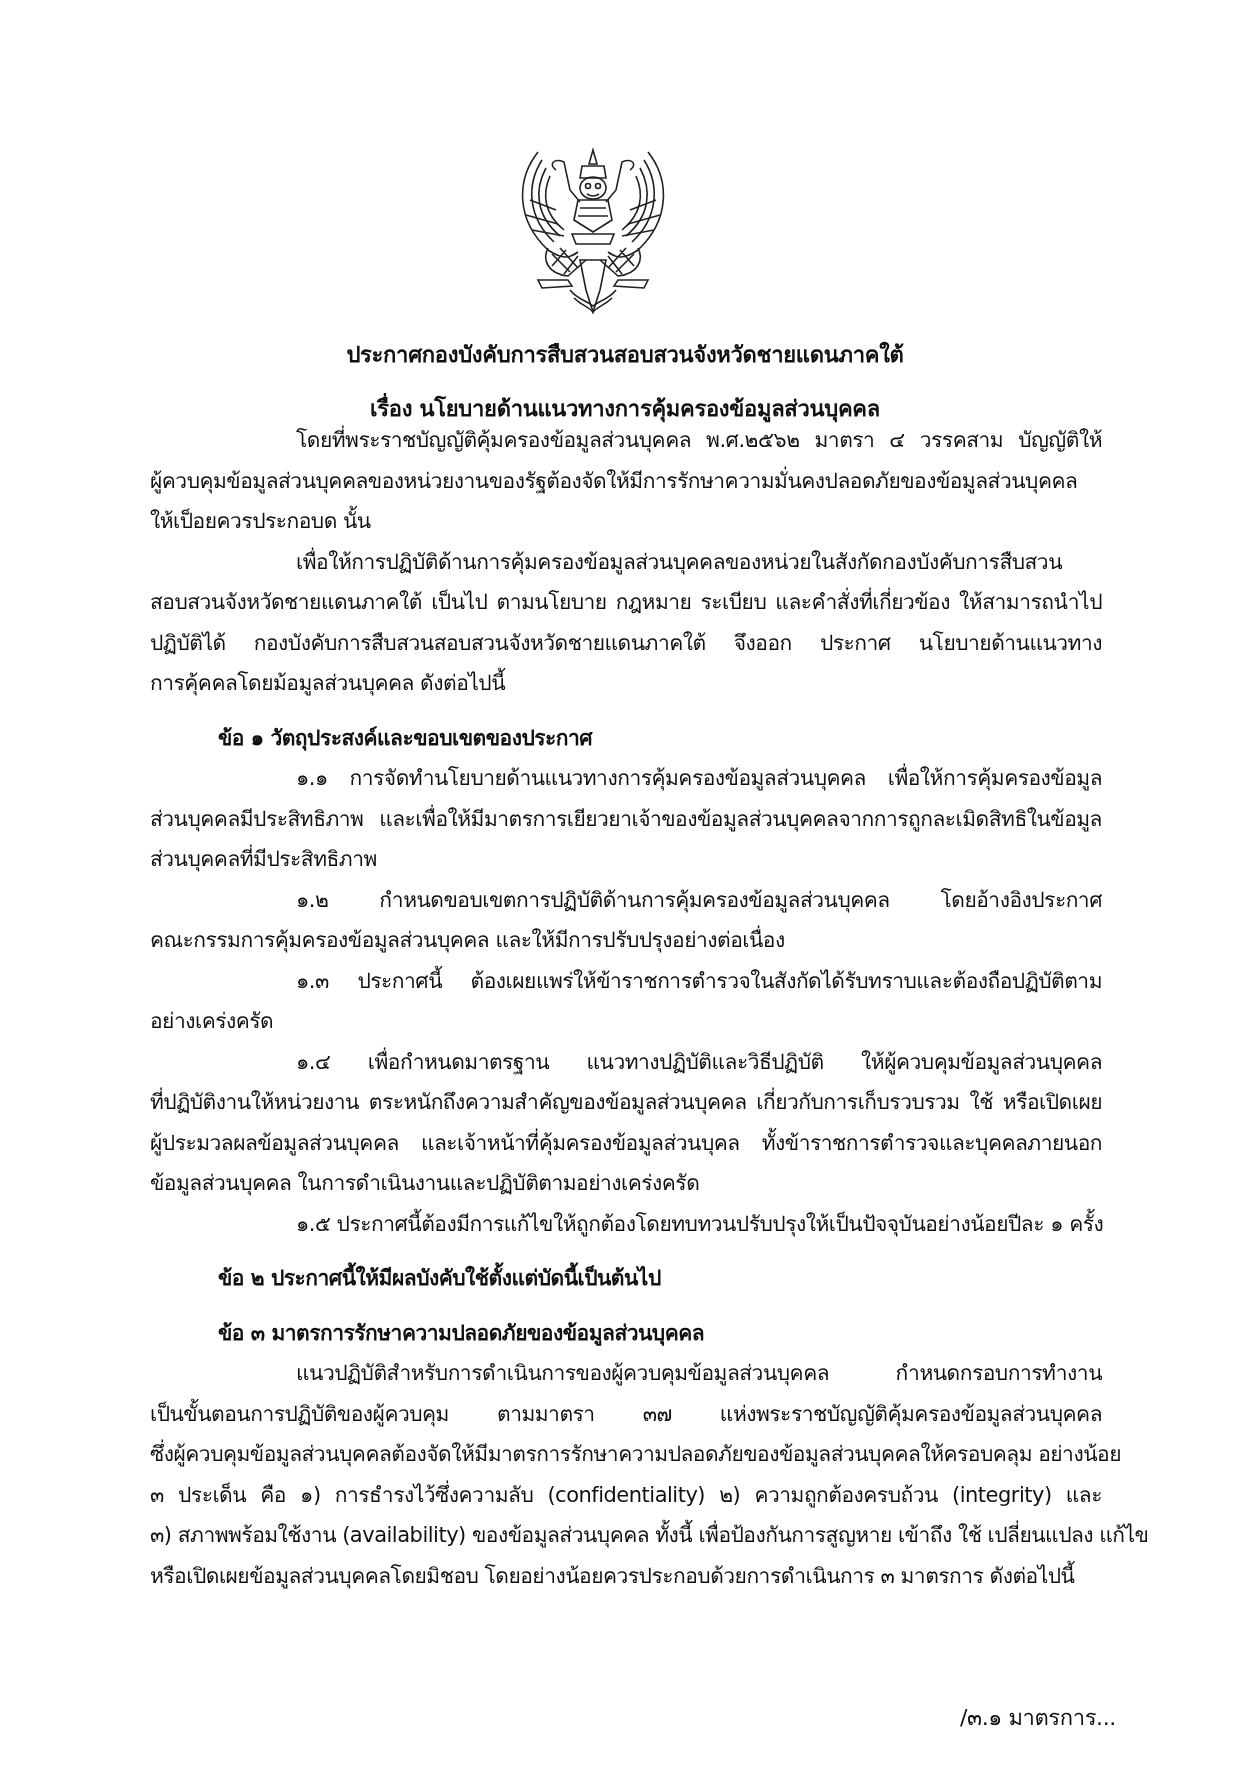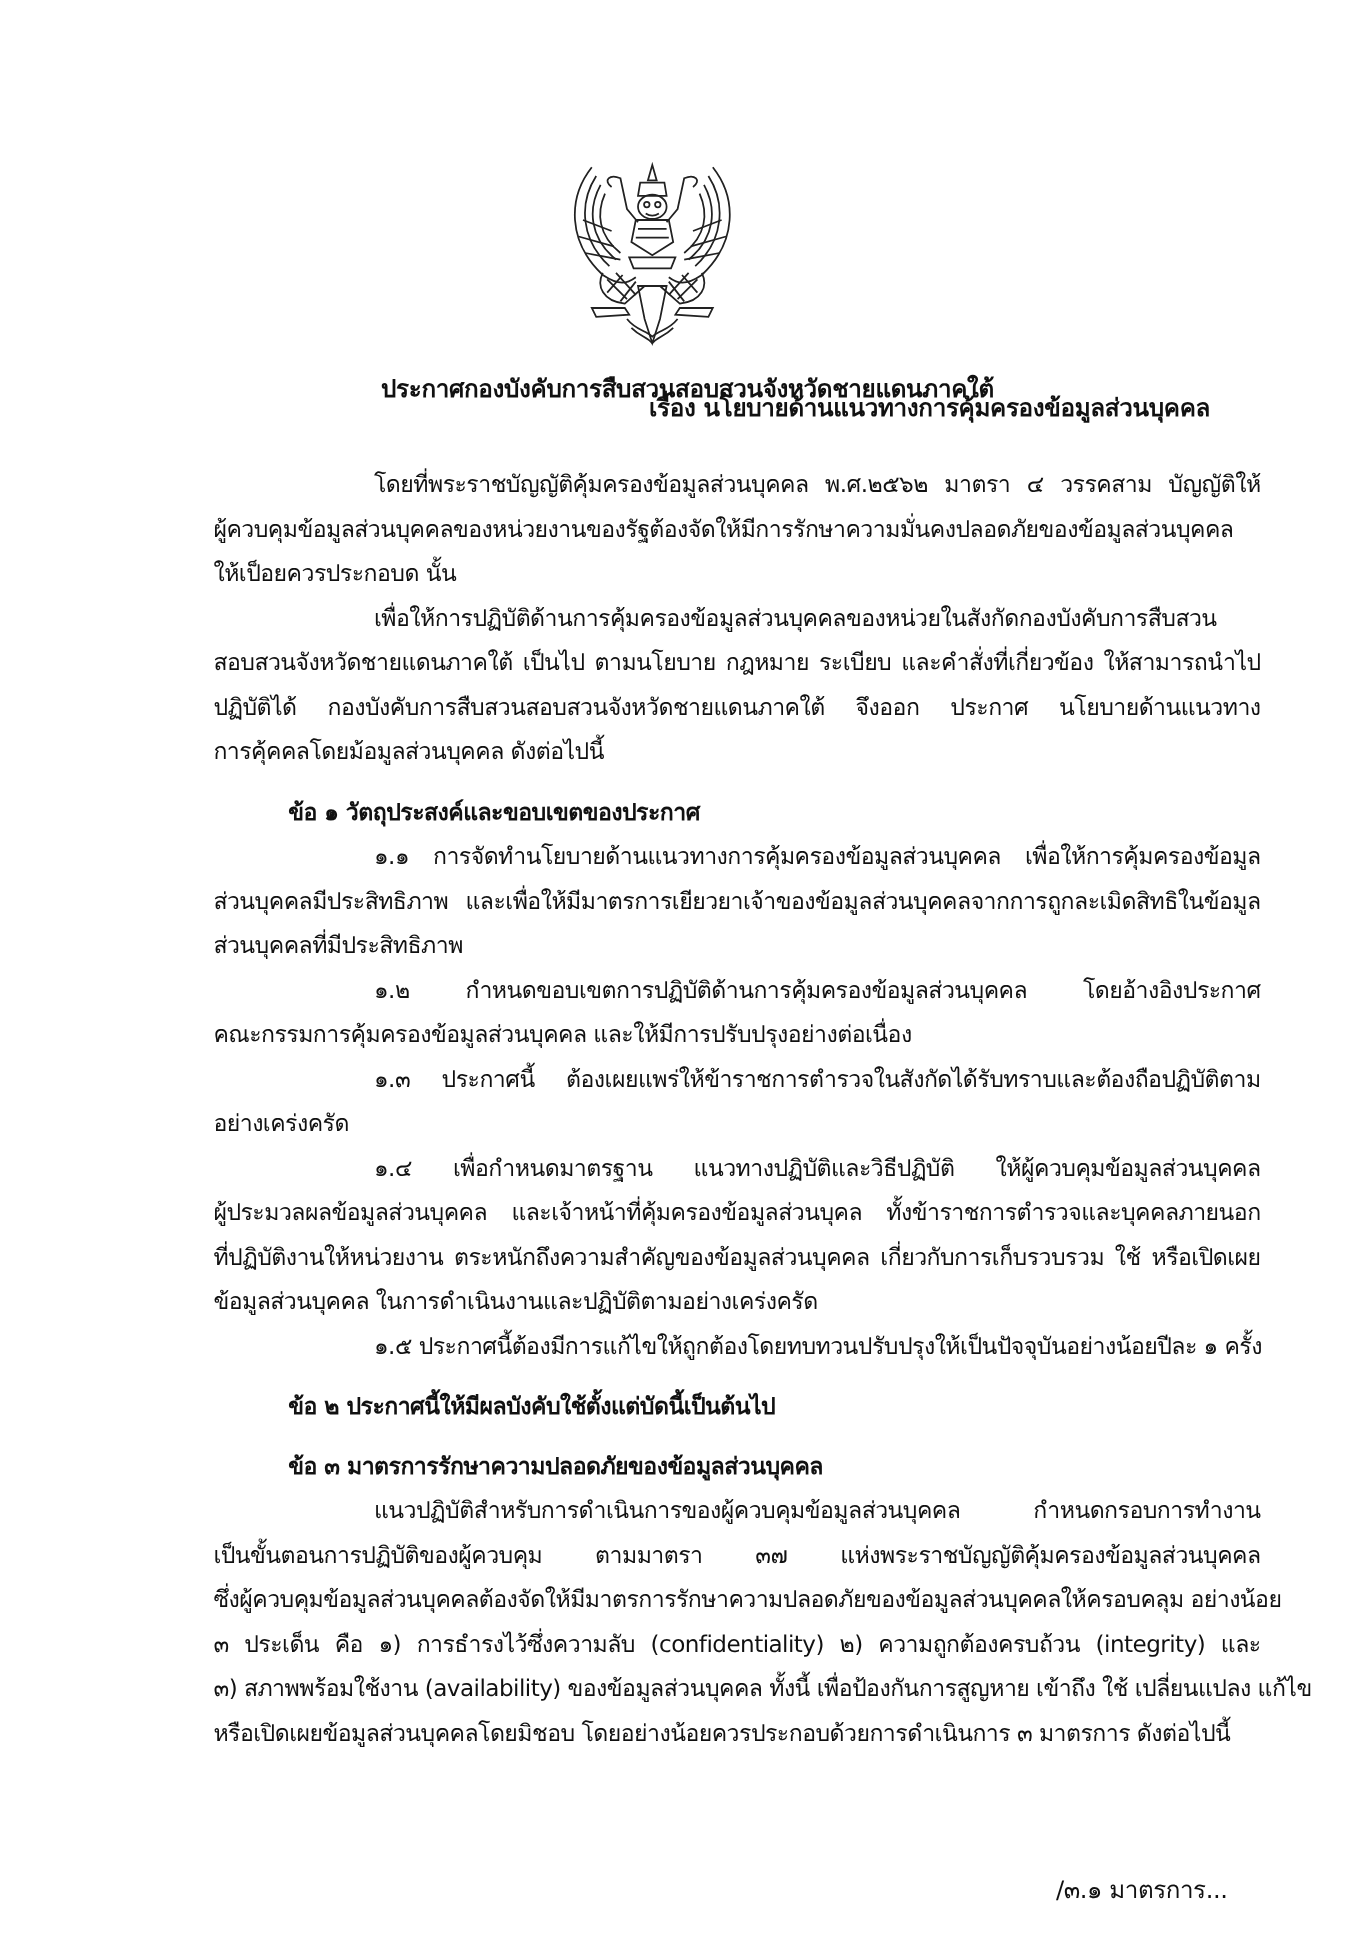--- a/index.html
+++ b/index.html
@@ -3,21 +3,21 @@
 <meta charset="utf-8">
 <style>
   html, body { margin: 0; padding: 0; background: #ffffff; }
   body { width: 1241px; height: 1766px; position: relative; overflow: hidden;
          font-family: "DejaVu Sans", "Liberation Sans", sans-serif; color: #111; }
   .page { position: absolute; left: 0; top: 0; width: 1241px; height: 1766px; }
   .emblem { position: absolute; left: 508px; top: 140px; width: 170px; height: 175px; }
   .title { position: absolute; left: 150px; width: 950px; text-align: center;
            font-size: 22px; font-weight: bold; line-height: 30px; letter-spacing: -0.3px; }
   .t1 { top: 340px; }
-  .t2 { top: 357px; text-align: right; }
+  .t2 { top: 394px; }
   .body { position: absolute; left: 150px; width: 952px; font-size: 21px;
           line-height: 40.5px; text-align: justify; letter-spacing: -0.5px; }
   .line { display: block; white-space: nowrap; text-align: justify; text-align-last: justify; }
   .line.last { text-align-last: left; }
   .ind1 { padding-left: 146px; }
   .ind0h { padding-left: 68px; font-weight: bold; text-align-last: left; }
   .heading { font-weight: bold; }
   .gap { display: block; height: 14px; }
   .footer { position: absolute; left: 960px; top: 1700px; font-size: 22px; letter-spacing: -0.4px; }
 </style>
@@ -65,21 +65,21 @@
 
       <path d="M72 120 L98 120 L92 150 L85 172 L78 150 Z"></path>
       <path d="M62 150 C70 160 78 160 85 166 C92 160 100 160 108 150"></path>
       <path d="M66 158 C74 166 80 166 85 172 C90 166 96 166 104 158"></path>
     </g>
   </svg>
 
   <div class="title t1">ประกาศกองบังคับการสืบสวนสอบสวนจังหวัดชายแดนภาคใต้</div>
   <div class="title t2">เรื่อง นโยบายด้านแนวทางการคุ้มครองข้อมูลส่วนบุคคล</div>
 
-  <div class="body" style="top:420px;margin-left:44px;">
+  <div class="body" style="top:420px;">
 
     <div>
       <span class="line ind1">โดยที่พระราชบัญญัติคุ้มครองข้อมูลส่วนบุคคล พ.ศ.๒๕๖๒ มาตรา ๔ วรรคสาม บัญญัติให้</span>
       <span class="line">ผู้ควบคุมข้อมูลส่วนบุคคลของหน่วยงานของรัฐต้องจัดให้มีการรักษาความมั่นคงปลอดภัยของข้อมูลส่วนบุคคล</span>
       <span class="line last">ให้เป็อยควรประกอบด นั้น</span>
     </div>
 
     <div>
       <span class="line ind1">เพื่อให้การปฏิบัติด้านการคุ้มครองข้อมูลส่วนบุคคลของหน่วยในสังกัดกองบังคับการสืบสวน</span>
       <span class="line">สอบสวนจังหวัดชายแดนภาคใต้ เป็นไป ตามนโยบาย กฎหมาย ระเบียบ และคำสั่งที่เกี่ยวข้อง ให้สามารถนำไป</span>
@@ -100,22 +100,22 @@
       <div>
         <span class="line ind1">๑.๒ กำหนดขอบเขตการปฏิบัติด้านการคุ้มครองข้อมูลส่วนบุคคล โดยอ้างอิงประกาศ</span>
         <span class="line last">คณะกรรมการคุ้มครองข้อมูลส่วนบุคคล และให้มีการปรับปรุงอย่างต่อเนื่อง</span>
       </div>
       <div>
         <span class="line ind1">๑.๓ ประกาศนี้ ต้องเผยแพร่ให้ข้าราชการตำรวจในสังกัดได้รับทราบและต้องถือปฏิบัติตาม</span>
         <span class="line last">อย่างเคร่งครัด</span>
       </div>
       <div>
         <span class="line ind1">๑.๔ เพื่อกำหนดมาตรฐาน แนวทางปฏิบัติและวิธีปฏิบัติ ให้ผู้ควบคุมข้อมูลส่วนบุคคล</span>
+        <span class="line">ที่ปฏิบัติงานให้หน่วยงาน ตระหนักถึงความสำคัญของข้อมูลส่วนบุคคล เกี่ยวกับการเก็บรวบรวม ใช้ หรือเปิดเผย</span>
         <span class="line">ผู้ประมวลผลข้อมูลส่วนบุคคล และเจ้าหน้าที่คุ้มครองข้อมูลส่วนบุคล ทั้งข้าราชการตำรวจและบุคคลภายนอก</span>
-        <span class="line">ที่ปฏิบัติงานให้หน่วยงาน ตระหนักถึงความสำคัญของข้อมูลส่วนบุคคล เกี่ยวกับการเก็บรวบรวม ใช้ หรือเปิดเผย</span>
         <span class="line last">ข้อมูลส่วนบุคคล ในการดำเนินงานและปฏิบัติตามอย่างเคร่งครัด</span>
       </div>
       <div>
         <span class="line ind1">๑.๕ ประกาศนี้ต้องมีการแก้ไขให้ถูกต้องโดยทบทวนปรับปรุงให้เป็นปัจจุบันอย่างน้อยปีละ ๑ ครั้ง</span>
       </div>
     </div>
 
     <span class="gap"></span>
 
     <div>

